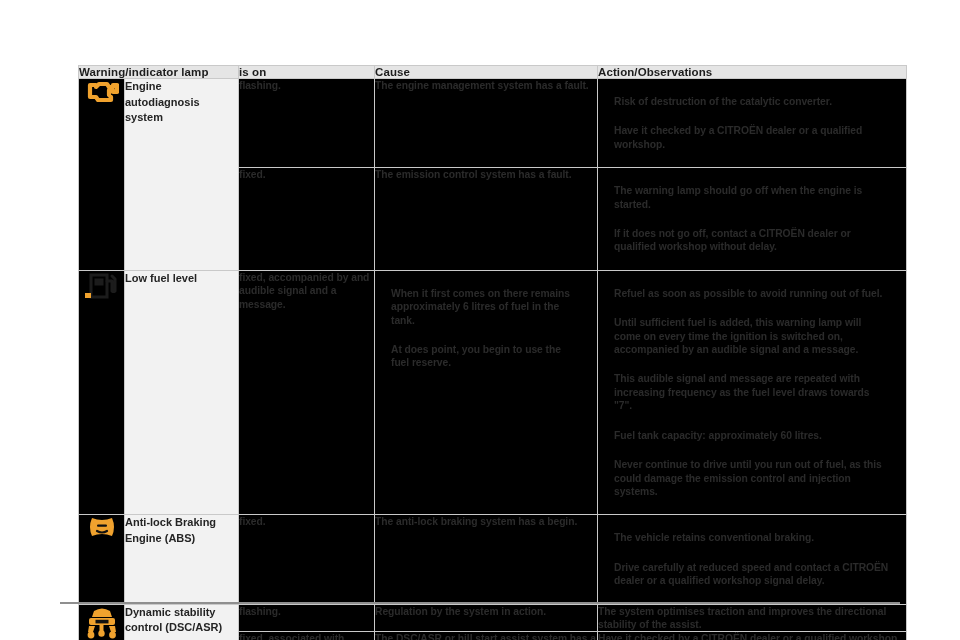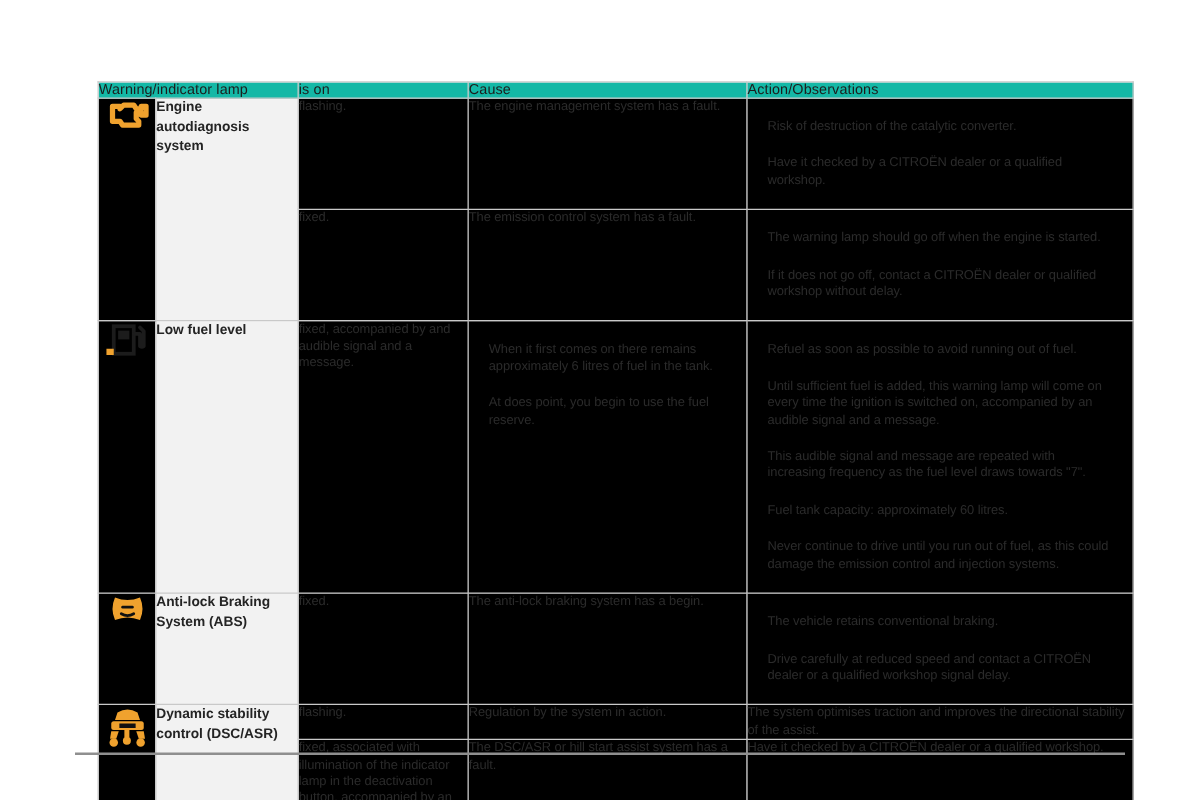--- a/index.html
+++ b/index.html
@@ -20,43 +20,43 @@
 
   
   col.c-icon{width:46px;}
   col.c-label{width:114px;}
   col.c-ison{width:136px;}
   col.c-cause{width:223px;}
   col.c-action{width:309px;}
 
   
   .hdr td{
-    background:#14b8a6;color:#1d1d1d;
-    font-size:11.5px;font-weight:normal;
+    background:#e5e5e5;color:#1d1d1d;
+    font-size:11.5px;font-weight:bold;
     padding:10px 8px 10px 9px;
     border:1px solid #c9c9c9;
     letter-spacing:0.1px;
   }
   .hdr td.hdr-lamp{text-align:left;}
 
   
   td.iconcell{
     background:#000;text-align:center;vertical-align:middle;
     border-right:1px solid #c9c9c9;
   }
   
   td.labelcell{
     background:#f2f2f2;color:#242424;
     font-size:11px;font-weight:bold;line-height:15.5px;
     padding:9px 6px 9px 9px;
   }
   
   td.dark{
     background:#000;color:#2b2b2b;
-    font-size:10.3px;font-weight:normal;line-height:13.4px;
+    font-size:10.3px;font-weight:bold;line-height:13.4px;
     padding:7px 7px 7px 6px;
     letter-spacing:-0.05px;
   }
   td.dark p{margin:16px;}
 
   
   .icon-wrap{display:flex;align-items:center;justify-content:center;height:100%;}
   svg{display:block;}
 
   .watermark{
@@ -145,21 +145,21 @@
       <tr>
         <td class="iconcell">
           <div class="icon-wrap">
             <svg width="32" height="24" viewBox="0 0 32 24" aria-hidden="true">
               <path d="M6 3 Q16 7 26 3 Q30 12 26 21 Q16 17 6 21 Q2 12 6 3 Z" fill="#F0A22E"></path>
               <rect x="11" y="9.5" width="10" height="2.3" rx="1.1" fill="#111"></rect>
               <path d="M11 16 Q16 19 21 16" fill="none" stroke="#111" stroke-width="2.2" stroke-linecap="round"></path>
             </svg>
           </div>
         </td>
-        <td class="labelcell">Anti-lock Braking System (ABS)</td>
+        <td class="labelcell">Anti-lock Braking Engine (ABS)</td>
         <td class="dark">fixed.</td>
         <td class="dark">The anti-lock braking system has a begin.</td>
         <td class="dark">
             <p>The vehicle retains conventional braking.</p>
             <p>Drive carefully at reduced speed and contact a CITROËN dealer or a qualified workshop signal delay.</p>
           </td>
       </tr>
 
       <tr>
         <td class="iconcell" rowspan="2">

